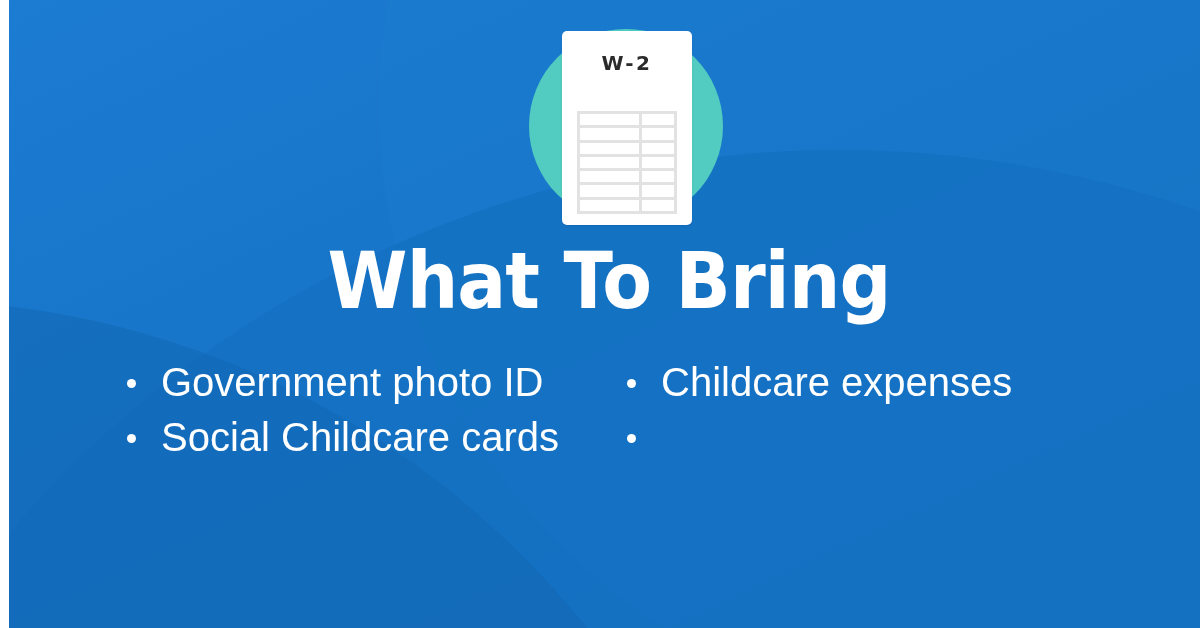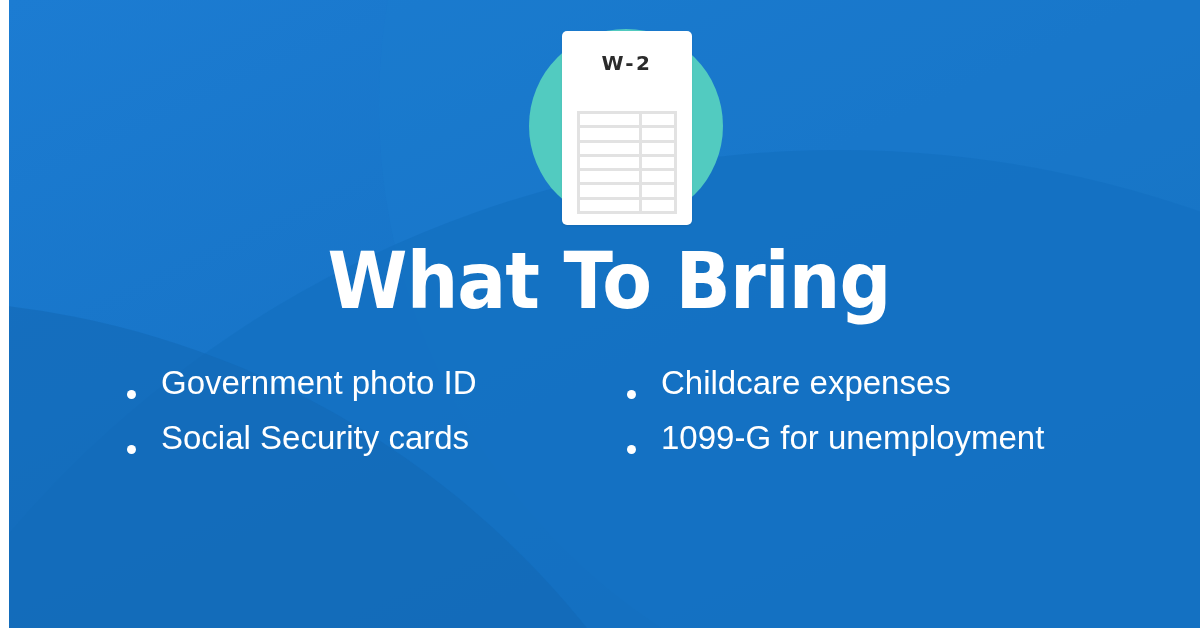--- a/index.html
+++ b/index.html
@@ -125,23 +125,23 @@
     left:0; right:0;
     top:355px;
     display:flex;
   }
   .col { position:relative; }
   .col-left  { width:600px; padding-left:118px; }
   .col-right { width:600px; padding-left:18px; }
 
   .bullet-item {
     display:flex;
-    align-items:center;
+    align-items:flex-start;
     color:#ffffff;
-    font-size:33px;
+    font-size:40px;
     line-height:55px;
     font-family:"Liberation Sans", sans-serif;
     font-weight:400;
     white-space:pre;
   }
   .bullet-dot {
     flex:0 0 auto;
     width:9px; height:9px;
     border-radius:50%;
     background:#ffffff;
@@ -203,29 +203,28 @@
 
   <div class="lists">
 
     <div class="col col-left">
       <div class="bullet-item">
         <span class="bullet-dot"></span>
         <span class="bullet-text">Government photo ID</span>
       </div>
       <div class="bullet-item">
         <span class="bullet-dot"></span>
-        <span class="bullet-text">Social Security cards</span>
+        <span class="bullet-text">Social Childcare cards</span>
       </div>
     </div>
 
     <div class="col col-right">
       <div class="bullet-item">
         <span class="bullet-dot"></span>
         <span class="bullet-text">Childcare expenses</span>
       </div>
       <div class="bullet-item">
         <span class="bullet-dot"></span>
-        <span class="bullet-text">1099-G for unemployment</span>
       </div>
     </div>
 
   </div>
 </div>
 
 </body></html>

